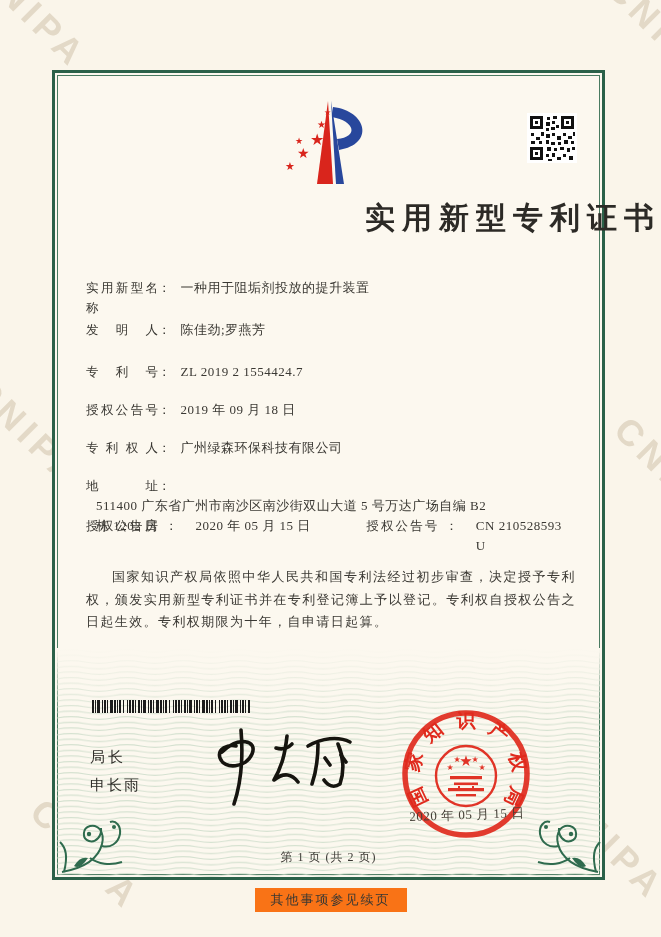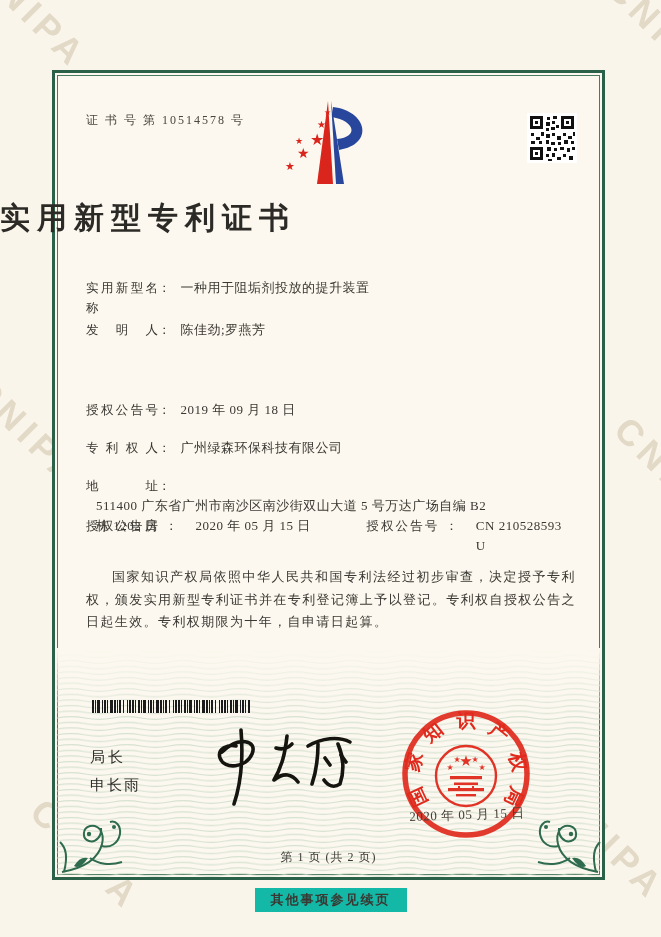--- a/index.html
+++ b/index.html
@@ -20,21 +20,21 @@
   .frame-inner { position:absolute; inset:2px; border:1px solid #4a7b61; pointer-events:none; }
 
   .cert-no { position:absolute; left:86px; top:112px; font-size:12px; letter-spacing:2px; color:#4a463e; }
 
   
   .logo { position:absolute; left:283px; top:96px; width:96px; height:100px; }
 
   
   .qr { position:absolute; left:527px; top:113px; width:50px; height:50px; background:#fff; }
 
-  .title { position:absolute; left:0; top:198px; width:100%; text-align:left;
+  .title { position:absolute; left:0; top:198px; width:100%; text-align:right;
            font-size:30px; font-weight:bold; letter-spacing:7px; color:#2c2a26; }
 
   
   .field-row { position:absolute; left:86px; width:488px; font-size:13px; color:#3a3833; line-height:20px; }
   .flabel { display:inline-block; width:72px; text-align:justify; text-align-last:justify;
             font-size:12.5px; vertical-align:top; }
   .colon { display:inline-block; vertical-align:top; font-size:12.5px; }
   .fvalue { display:inline-block; margin-left:10px; letter-spacing:.5px; vertical-align:top; max-width:398px; }
   .grant-row { display:flex;gap:8px; }
   .grant-row .fvalue.fixed { width:165px; }
@@ -59,22 +59,22 @@
                font-size:13px; color:#453f36; letter-spacing:.5px; transform:rotate(-2deg); }
 
   .ornament { position:absolute; width:72px; height:72px; }
   .ornament.left { left:56px; top:806px; }
   .ornament.right { left:532px; top:806px; transform:scaleX(-1); }
 
   .page-indicator { position:absolute; left:52px; top:849px; width:553px; text-align:center;
                     font-size:12px; color:#3a3833; letter-spacing:1px; }
 
   .footer-note { position:absolute; left:0; top:888px; width:100%; text-align:center; }
-  .footer-note span { display:inline-block; background:#14b8a6; padding:3px 16px;
-                      font-size:13px; letter-spacing:2px; color:#3a3833;font-weight:bold; }
+  .footer-note span { display:inline-block; background:#f97316; padding:3px 16px;
+                      font-size:13px; letter-spacing:2px; color:#3a3833; }
 </style>
 </head>
 <body>
 
 <div class="page">
 
   <span class="wm" style="left:-38px; top:-8px;">CNIPA</span>
   <span class="wm" style="left:592px; top:10px;">CNIPA</span>
   <span class="wm faint" style="left:368px; top:118px;">CNIPA</span>
   <span class="wm light" style="left:398px; top:268px;">CNIPA</span>
@@ -91,21 +91,20 @@
   <svg class="guilloche" viewBox="0 0 543 229" preserveAspectRatio="none">
     <defs>
       <pattern id="waves" width="56" height="5.6" patternUnits="userSpaceOnUse">
         <path d="M0 2.8 Q 14 0.2, 28 2.8 T 56 2.8" fill="none" stroke="#ccdcc9" stroke-width="1"></path>
       </pattern>
     </defs>
     <rect x="0" y="0" width="543" height="229" fill="url(#waves)" opacity="0.85"></rect>
   </svg>
   <div class="guilloche-fade"></div>
 
-  <div class="cert-no">证 书 号 第 10514578 号</div>
 
   <svg class="logo" viewBox="0 0 96 100">
     <g fill="#d9251c" font-size="12">
       <text x="2" y="74" font-size="11">★</text>
       <text x="14" y="62" font-size="14">★</text>
       <text x="27" y="49" font-size="16">★</text>
       <text x="12" y="48" font-size="9">★</text>
       <text x="34" y="32" font-size="10">★</text>
       <text x="41" y="19" font-size="8">★</text>
     </g>
@@ -164,20 +163,23 @@
   </svg>
 
   <div class="title">实用新型专利证书</div>
 
   <div class="field-row" style="top:278px;">
     <span class="flabel">实用新型名称</span><span class="colon">：</span><span class="fvalue">一种用于阻垢剂投放的提升装置</span>
   </div>
   <div class="field-row" style="top:320px;">
     <span class="flabel">发明人</span><span class="colon">：</span><span class="fvalue">陈佳劲;罗燕芳</span>
   </div>
+  <div class="field-row" style="top:362px;">
+    <span class="flabel">专利号</span><span class="colon">：</span><span class="fvalue">ZL 2019 2 1554424.7</span>
+  </div>
   <div class="field-row" style="top:400px;">
     <span class="flabel">授权公告号</span><span class="colon">：</span><span class="fvalue">2019 年 09 月 18 日</span>
   </div>
   <div class="field-row" style="top:438px;">
     <span class="flabel">专利权人</span><span class="colon">：</span><span class="fvalue">广州绿森环保科技有限公司</span>
   </div>
   <div class="field-row" style="top:476px;">
     <span class="flabel">地址</span><span class="colon">：</span><span class="fvalue">511400 广东省广州市南沙区南沙街双山大道 5 号万达广场自编 B2 栋 1202 房</span>
   </div>
 

